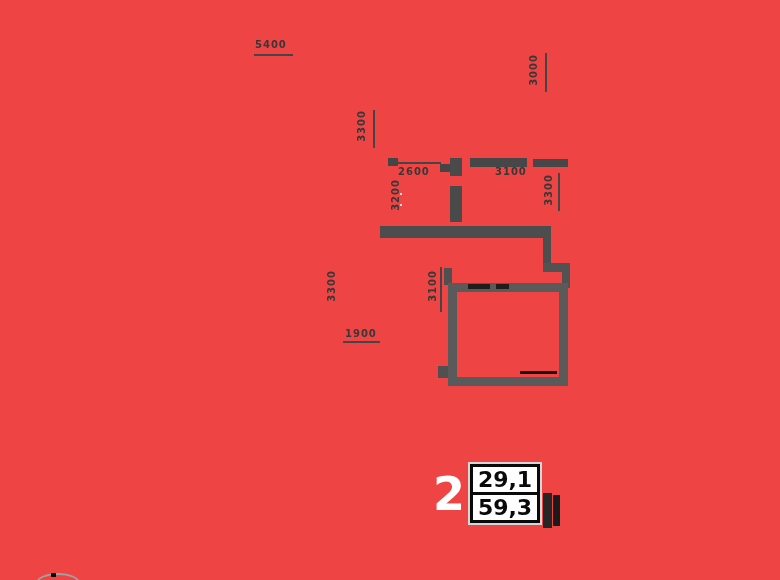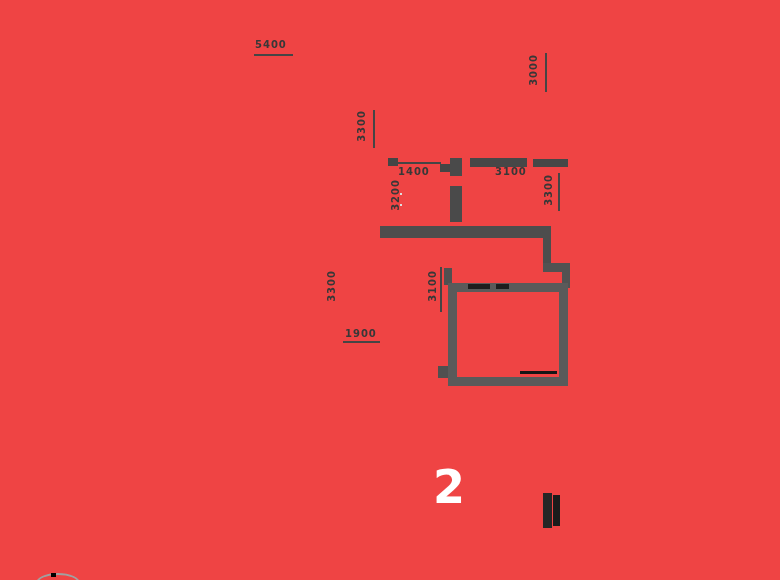--- a/index.html
+++ b/index.html
@@ -57,30 +57,35 @@
   <div class="dline" style="left:396px;top:162px;width:45px;height:2px;"></div>
   <div class="dline" style="left:558px;top:173px;width:2px;height:38px;"></div>
   <div class="dline" style="left:343px;top:341px;width:37px;height:2px;"></div>
   <div class="dline" style="left:440px;top:267px;width:2px;height:45px;"></div>
   <div class="tick" style="left:400px;top:193px;"></div>
   <div class="tick" style="left:400px;top:204px;"></div>
 
   <div class="dim" style="left:255px;top:40px;">5400</div>
   <div class="dim v" style="left:357px;top:110px;">3300</div>
   <div class="dim v" style="left:529px;top:54px;">3000</div>
-  <div class="dim" style="left:398px;top:167px;">1400</div>
+  <div class="dim" style="left:398px;top:167px;">2600</div>
   <div class="dim v" style="left:391px;top:179px;">3200</div>
   <div class="dim" style="left:495px;top:167px;">3100</div>
   <div class="dim v" style="left:544px;top:174px;">3300</div>
   <div class="dim v" style="left:327px;top:270px;">3300</div>
   <div class="dim v" style="left:428px;top:270px;">3100</div>
   <div class="dim" style="left:345px;top:329px;">1900</div>
 
   <div class="badge">
     <div class="badge-num">2</div>
+    <div class="area-box">
+      <div class="area-cell">29,1</div>
+      <div class="area-sep"></div>
+      <div class="area-cell">59,3</div>
+    </div>
   </div>
 
   <div class="wm" style="left:543px;top:493px;width:9px;height:35px;background:#262626;"></div>
   <div class="wm" style="left:553px;top:495px;width:7px;height:31px;background:#1b1b1b;"></div>
 
   <div class="logo-arc"></div>
   <div class="logo-notch"></div>
 
 </div>
 

